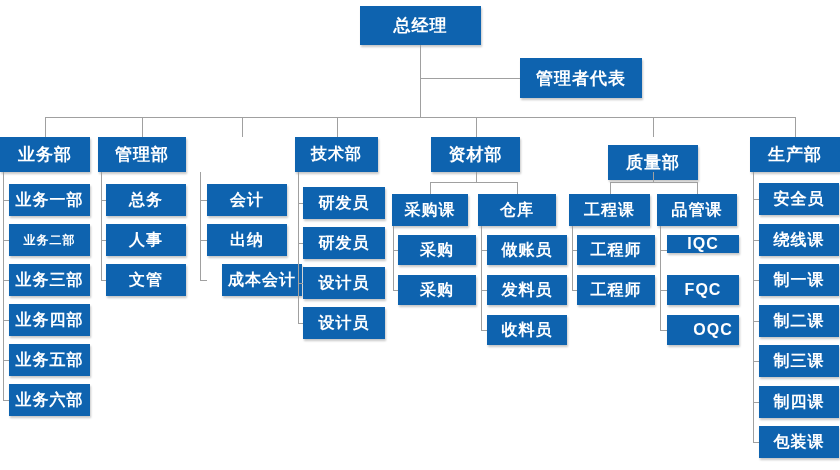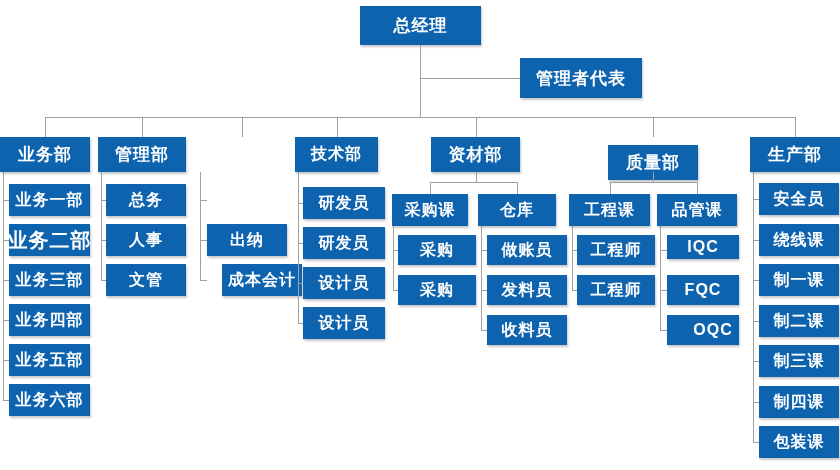--- a/index.html
+++ b/index.html
@@ -37,41 +37,42 @@
     <div class="node" style="left: 360px; top: 6px; width: 121px; height: 39px; font-size: 17px;">总经理</div>
     <div class="line" style="left: 420px; top: 45px; width: 1px; height: 72px;"></div>
     <div class="line" style="left: 420px; top: 78px; height: 1px; width: 100px;"></div>
     <div class="line" style="left: 45px; top: 117px; height: 1px; width: 750px;"></div>
     <div class="line" style="left: 45px; top: 117px; width: 1px; height: 20px;"></div>
     <div class="node" style="left: 0px; top: 137px; width: 90px; height: 35px; font-size: 17px;">业务部</div>
     <div class="line" style="left: 3px; top: 172px; width: 1px; height: 228px;"></div>
     <div class="line" style="left: 3px; top: 200px; height: 1px; width: 6px;"></div>
     <div class="node" style="left: 9px; top: 184px; width: 81px; height: 32px; font-size: 16px;">业务一部</div>
     <div class="line" style="left: 3px; top: 240px; height: 1px; width: 6px;"></div>
-    <div class="node" style="left: 9px; top: 224px; width: 81px; height: 32px; font-size: 20px;">业务二部</div>
+    <div class="node" style="left: 9px; top: 224px; width: 81px; height: 32px; font-size: 12px;">业务二部</div>
     <div class="line" style="left: 3px; top: 280px; height: 1px; width: 6px;"></div>
     <div class="node" style="left: 9px; top: 264px; width: 81px; height: 32px; font-size: 16px;">业务三部</div>
     <div class="line" style="left: 3px; top: 320px; height: 1px; width: 6px;"></div>
     <div class="node" style="left: 9px; top: 304px; width: 81px; height: 32px; font-size: 16px;">业务四部</div>
     <div class="line" style="left: 3px; top: 360px; height: 1px; width: 6px;"></div>
     <div class="node" style="left: 9px; top: 344px; width: 81px; height: 32px; font-size: 16px;">业务五部</div>
     <div class="line" style="left: 3px; top: 400px; height: 1px; width: 6px;"></div>
     <div class="node" style="left: 9px; top: 384px; width: 81px; height: 32px; font-size: 16px;">业务六部</div>
     <div class="line" style="left: 142px; top: 117px; width: 1px; height: 20px;"></div>
     <div class="node" style="left: 98px; top: 137px; width: 88px; height: 35px; font-size: 17px;">管理部</div>
     <div class="line" style="left: 101px; top: 172px; width: 1px; height: 108px;"></div>
     <div class="line" style="left: 101px; top: 200px; height: 1px; width: 5px;"></div>
     <div class="node" style="left: 106px; top: 184px; width: 80px; height: 32px; font-size: 16px;">总务</div>
     <div class="line" style="left: 101px; top: 240px; height: 1px; width: 5px;"></div>
     <div class="node" style="left: 106px; top: 224px; width: 80px; height: 32px; font-size: 16px;">人事</div>
     <div class="line" style="left: 101px; top: 280px; height: 1px; width: 5px;"></div>
     <div class="node" style="left: 106px; top: 264px; width: 80px; height: 32px; font-size: 16px;">文管</div>
     <div class="line" style="left: 242px; top: 117px; width: 1px; height: 20px;"></div>
     <div class="line" style="left: 200px; top: 172px; width: 1px; height: 108px;"></div>
     <div class="line" style="left: 200px; top: 200px; height: 1px; width: 7px;"></div>
+    <div class="node" style="left: 207px; top: 184px; width: 80px; height: 32px; font-size: 16px;">会计</div>
     <div class="line" style="left: 200px; top: 240px; height: 1px; width: 7px;"></div>
     <div class="node" style="left: 207px; top: 224px; width: 80px; height: 32px; font-size: 16px;">出纳</div>
     <div class="line" style="left: 200px; top: 280px; height: 1px; width: 7px;"></div>
     <div class="node" style="left: 207px; top: 264px; width: 80px; height: 32px; font-size: 16px; margin-left: 15px;">成本会计</div>
     <div class="line" style="left: 336.5px; top: 117px; width: 1px; height: 20px;"></div>
     <div class="node" style="left: 295px; top: 137px; width: 83px; height: 35px; font-size: 16px;">技术部</div>
     <div class="line" style="left: 298px; top: 172px; width: 1px; height: 151px;"></div>
     <div class="line" style="left: 298px; top: 203px; height: 1px; width: 5px;"></div>
     <div class="node" style="left: 303px; top: 187px; width: 82px; height: 32px; font-size: 16px;">研发员</div>
     <div class="line" style="left: 298px; top: 243px; height: 1px; width: 5px;"></div>
@@ -108,21 +109,21 @@
     <div class="node" style="left: 569px; top: 194px; width: 81px; height: 32px; font-size: 16px;">工程课</div>
     <div class="line" style="left: 572px; top: 226px; width: 1px; height: 64px;"></div>
     <div class="line" style="left: 572px; top: 250px; height: 1px; width: 5px;"></div>
     <div class="node" style="left: 577px; top: 235px; width: 78px; height: 30px; font-size: 16px;">工程师</div>
     <div class="line" style="left: 572px; top: 290px; height: 1px; width: 5px;"></div>
     <div class="node" style="left: 577px; top: 275px; width: 78px; height: 30px; font-size: 16px;">工程师</div>
     <div class="line" style="left: 697px; top: 182px; width: 1px; height: 12px;"></div>
     <div class="node" style="left: 657px; top: 194px; width: 80px; height: 32px; font-size: 16px;">品管课</div>
     <div class="line" style="left: 660px; top: 226px; width: 1px; height: 104px;"></div>
     <div class="line" style="left: 660px; top: 250px; height: 1px; width: 7px;"></div>
-    <div class="node" style="left: 667px; top: 235px; width: 72px; height: 24px; font-size: 16px;">IQC</div>
+    <div class="node" style="left: 667px; top: 235px; width: 72px; height: 18px; font-size: 16px;">IQC</div>
     <div class="line" style="left: 660px; top: 290px; height: 1px; width: 7px;"></div>
     <div class="node" style="left: 667px; top: 275px; width: 72px; height: 30px; font-size: 16px;">FQC</div>
     <div class="line" style="left: 660px; top: 330px; height: 1px; width: 7px;"></div>
     <div class="node" style="left: 667px; top: 315px; width: 72px; height: 30px; font-size: 16px; padding-left: 20px;">OQC</div>
     <div class="line" style="left: 795px; top: 117px; width: 1px; height: 20px;"></div>
     <div class="node" style="left: 750px; top: 137px; width: 90px; height: 35px; font-size: 17px;">生产部</div>
     <div class="line" style="left: 753px; top: 172px; width: 1px; height: 270px;"></div>
     <div class="line" style="left: 753px; top: 199px; height: 1px; width: 6px;"></div>
     <div class="node" style="left: 759px; top: 183px; width: 80px; height: 32px; font-size: 16px;">安全员</div>
     <div class="line" style="left: 753px; top: 240px; height: 1px; width: 6px;"></div>

